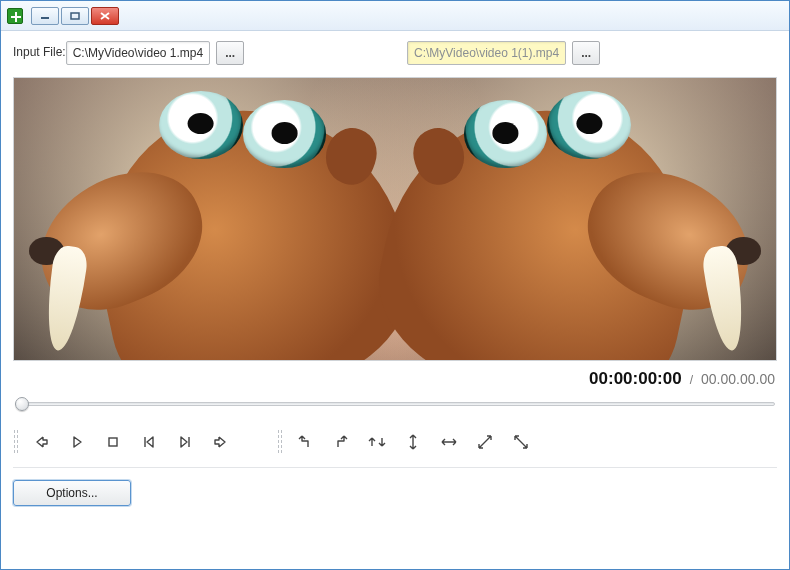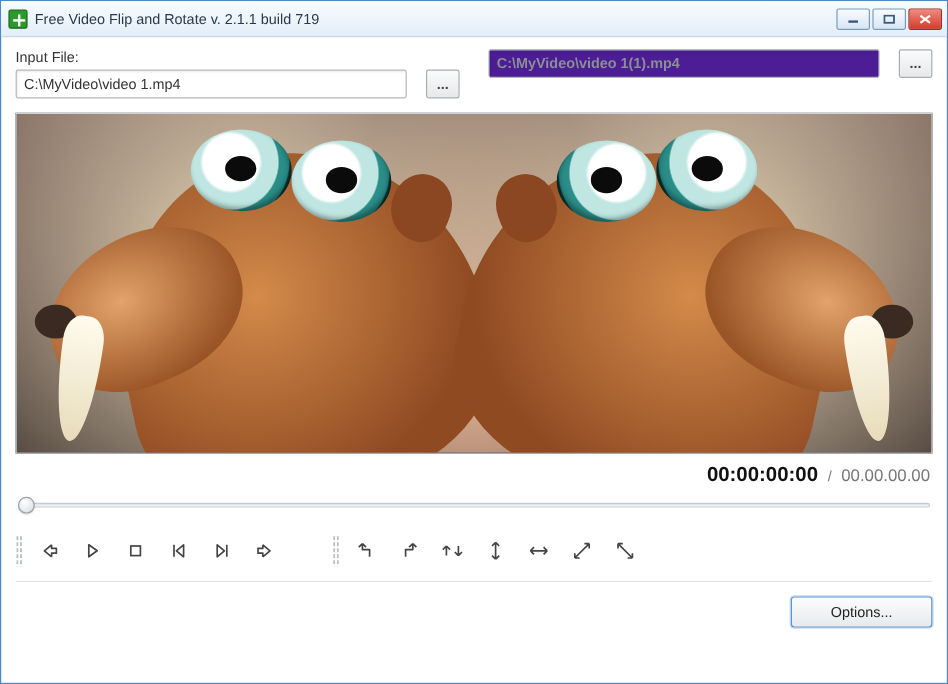--- a/index.html
+++ b/index.html
@@ -47,32 +47,32 @@
     display:flex; align-items:center; justify-content:center;
     cursor:pointer;
   }
   .win-btn.close { background: linear-gradient(#f08a80,#d43b2a); border-color:#a22a1d; }
   .win-btn svg { display:block; }
   .content {
     flex:1; padding: 10px 12px 12px 12px;
     display:flex; flex-direction:column;
   }
   .filerow { display:flex; gap:24px; margin-bottom:6px; }
-  .filecol { flex:1; display:flex; flex-direction:column; }
+  .filecol { flex:1; display:flex; flex-direction:row;align-items:center; }
   .filelabel { color:#333; margin-bottom:3px; }
-  .fileline { display:flex; gap:16px; align-items:center; }
+  .fileline { display:flex; gap:6px; align-items:center; }
   .textbox {
     flex:1; height:24px; padding:0 6px;
     border: 1px solid #b4b8bc; border-radius:2px;
     background:#fff; color:#333; font-size:12px;
     display:flex; align-items:center;
     box-shadow: inset 1px 1px 2px rgba(0,0,0,0.08);
     overflow:hidden; white-space:nowrap;
   }
-  .textbox.readonly { background:#4c1d95; color:#8a8f94;font-weight:bold; }
+  .textbox.readonly { background:#fef9c3; color:#8a8f94; }
   .browse-btn {
     width:28px; height:24px;
     border:1px solid #a9acb0; border-radius:2px;
     background: linear-gradient(#fafbfc,#e6e8ea);
     display:flex; align-items:center; justify-content:center;
     cursor:pointer; font-weight:bold; color:#444;
   }
   .preview {
     margin-top:6px;
     width:100%; height:284px;
@@ -170,40 +170,39 @@
     background-size: 3px 5px;
   }
   .tbtn {
     width:32px; height:30px; margin-right:4px;
     display:flex; align-items:center; justify-content:center;
     border:1px solid transparent; border-radius:3px;
     cursor:pointer; color:#3a3f45;
   }
   .tgap { width:36px; }
   .footer {
-    display:flex; justify-content:flex-end; gap:10px;
+    display:flex; justify-content:flex-start; gap:10px;
     padding-top:12px;
   }
   .btn {
     min-width:118px; height:26px; padding:0 14px;
     border:1px solid #9fa4aa; border-radius:3px;
     background: linear-gradient(#fbfcfd,#e7eaec);
     display:flex; align-items:center; justify-content:center;
     cursor:pointer; font-size:12px; color:#222;
   }
   .btn.primary { border-color:#5a94cf; box-shadow:0 0 0 1px rgba(90,148,207,0.35); }
 </style>
 </head>
 <body>
 
 <div class="window">
 
   <div class="titlebar">
     <div class="app-icon"></div>
-    <div class="title">Free Video Flip and Rotate  v. 2.1.1 build 719</div>
     <div class="win-btn">
       <svg width="10" height="8">
           <rect x="1" y="5" width="8" height="2" fill="#3a5a7a"></rect>
         </svg>
     </div>
     <div class="win-btn">
       <svg width="10" height="8">
           <rect x="1" y="1" width="8" height="6" fill="none" stroke="#3a5a7a" stroke-width="1.5"></rect>
         </svg>
     </div>

